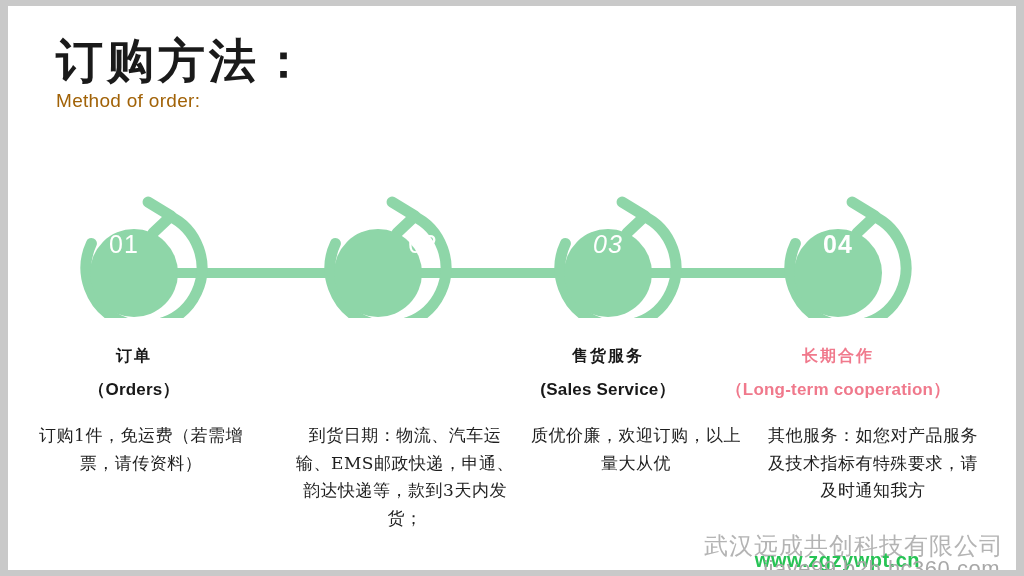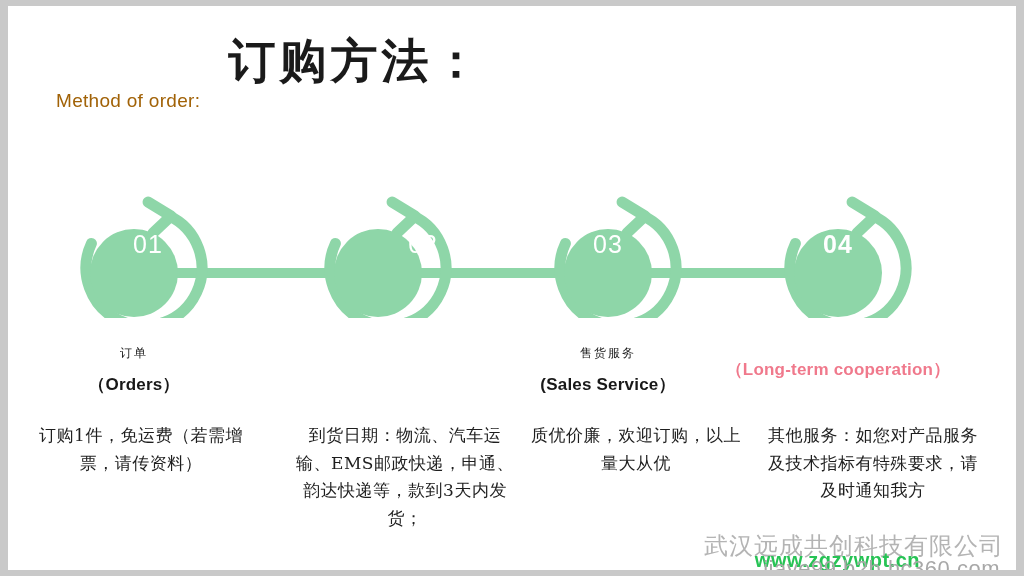--- a/index.html
+++ b/index.html
@@ -31,21 +31,20 @@
     width: 600px;
   }
   #page-title {
     font-family: "DejaVu Serif", "Liberation Serif", serif;
     font-size: 47px;
     font-weight: bold;
     letter-spacing: 4px;
     color: #1a1a1a;
     line-height: 1.15;
     white-space: nowrap;
-    text-align: center;
   }
   #page-subtitle {
     margin-top: 2px;
     font-size: 19px;
     color: #a16207;
     letter-spacing: 0.3px;
   }
 
   
   #flow {
@@ -72,22 +71,22 @@
 
   
   .step-caption {
     position: absolute;
     top: 340px;
     width: 236px;
     text-align: center;
   }
   .caption-cn {
     font-family: "DejaVu Serif", "Liberation Serif", serif;
-    font-size: 12px;
-    font-weight: normal;
+    font-size: 16px;
+    font-weight: bold;
     letter-spacing: 2px;
     color: #181818;
     line-height: 1.25;
   }
   .caption-en {
     margin-top: 12px;
     font-size: 17px;
     font-weight: bold;
     color: #181818;
     letter-spacing: 0.2px;
@@ -175,35 +174,36 @@
         <circle cx="600" cy="95" r="44" fill="#8ed6a8"></circle>
       </g>
 
       <g>
         <path d="M 864.5 37.4 A 58 58 0 1 1 787.4 65.5" fill="none" stroke="#8ed6a8" stroke-width="11" stroke-linecap="round"></path>
         <path d="M 844 24 L 867 38 L 849 55" fill="none" stroke="#8ed6a8" stroke-width="11" stroke-linecap="round" stroke-linejoin="round"></path>
         <circle cx="830" cy="95" r="44" fill="#8ed6a8"></circle>
       </g>
     </svg>
 
-    <div class="step-number" style="left:80px;">01</div>
+    <div class="step-number" style="left:56px;">01</div>
     <div class="step-number" style="left:310px;text-align:right;">02</div>
-    <div class="step-number" style="left:540px;">03</div>
+    <div class="step-number" style="left:540px;font-style:italic;">03</div>
     <div class="step-number" style="left:770px;font-weight:bold;">04</div>
   </div>
 
   <div class="step-caption" style="left:8px;">
     <div class="caption-cn">订单</div>
     <div class="caption-en">（Orders）</div>
   </div>
   <div class="step-caption" style="left:482px;">
     <div class="caption-cn">售货服务</div>
     <div class="caption-en">(Sales Service）</div>
   </div>
   <div class="step-caption highlight" style="left:712px;">
+    <div class="caption-cn">长期合作</div>
     <div class="caption-en">（Long-term cooperation）</div>
   </div>
 
   <div class="step-body" style="left:20px;">订购1件，免运费（若需增票，请传资料）</div>
   <div class="step-body" style="left:252px;margin-left:32px;">到货日期：物流、汽车运输、EMS邮政快递，申通、韵达快递等，款到3天内发货；</div>
   <div class="step-body" style="left:515px;">质优价廉，欢迎订购，以上量大从优</div>
   <div class="step-body" style="left:752px;">其他服务：如您对产品服务及技术指标有特殊要求，请及时通知我方</div>
 
   <div class="wm" id="wm-company">武汉远成共创科技有限公司</div>
   <div class="wm" id="wm-site">www.zgzywpt.cn</div>

